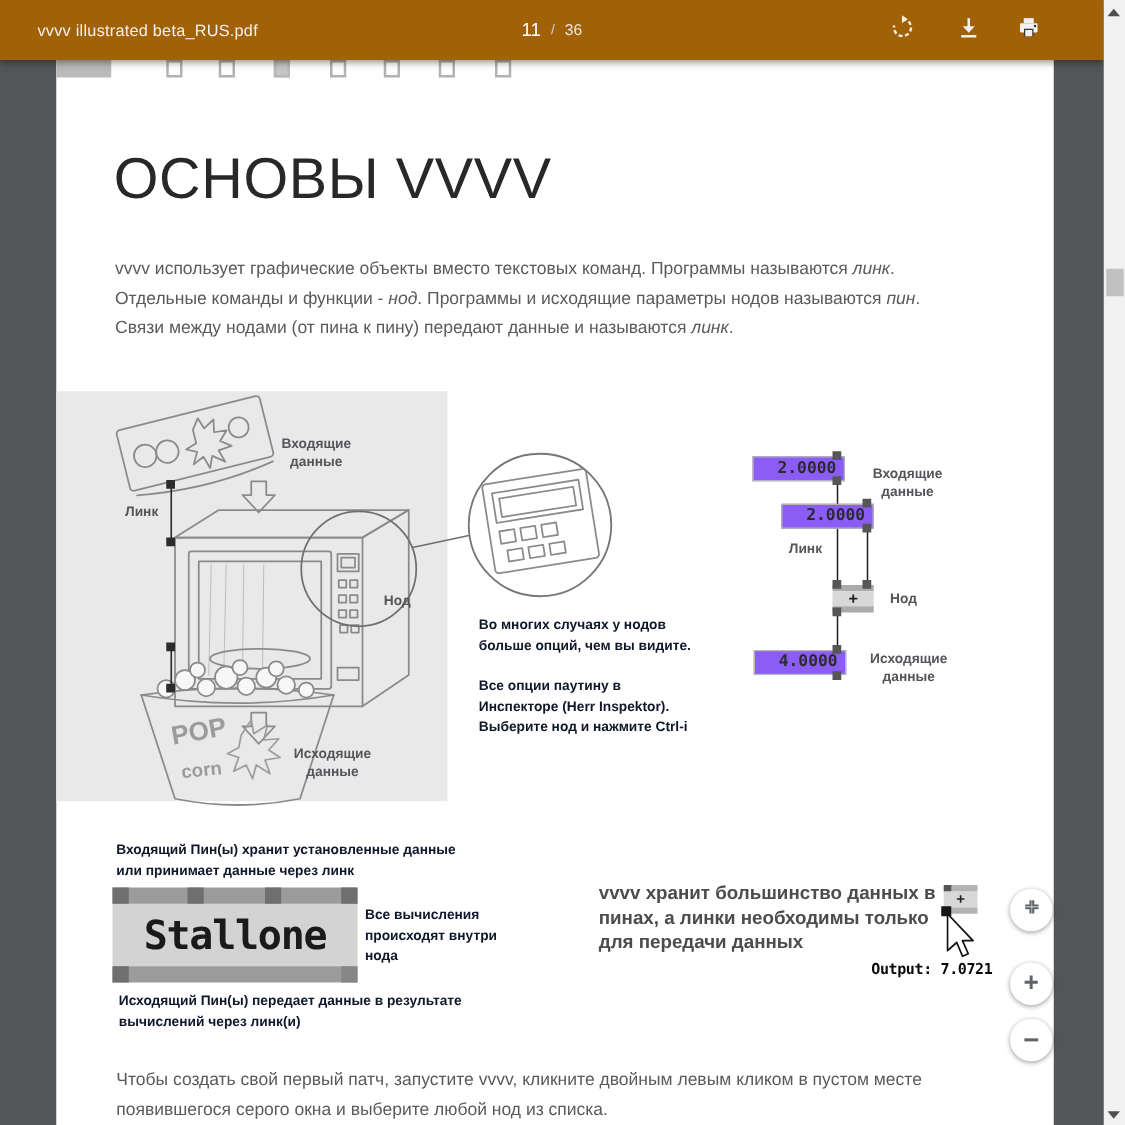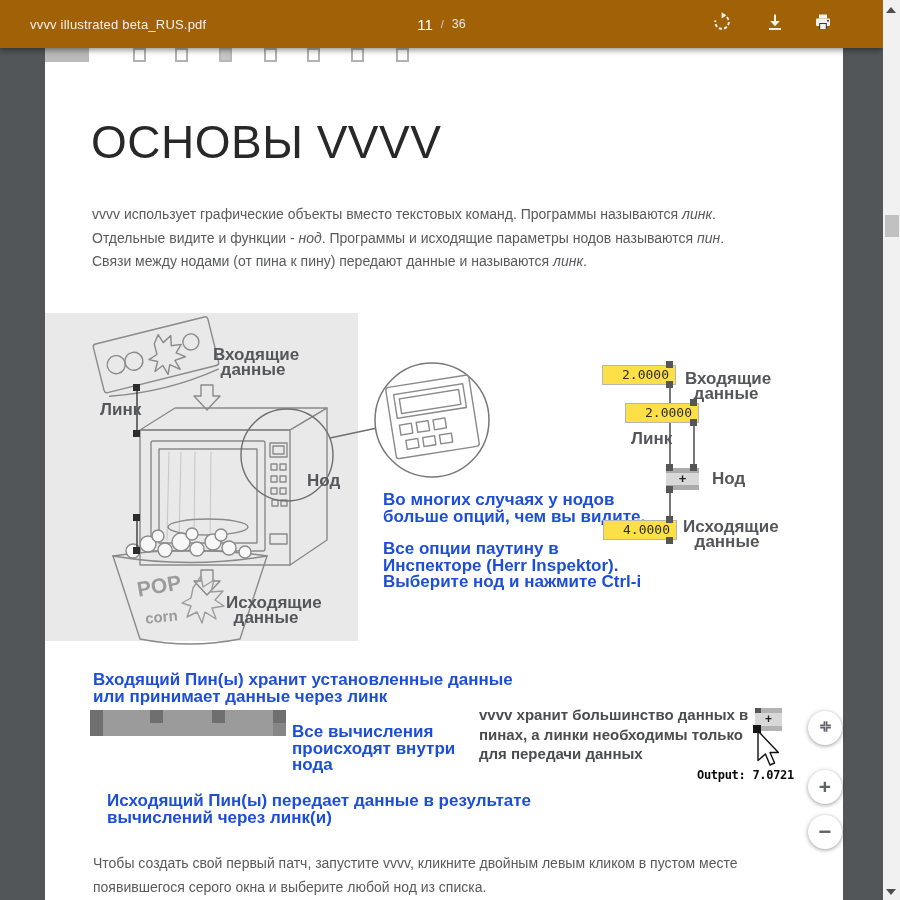--- a/index.html
+++ b/index.html
@@ -48,28 +48,28 @@
 
   .title{position:absolute;left:46px;top:68px;font-size:46px;line-height:52px;
          color:#282828;letter-spacing:.5px}
   .body-text{font-size:14px;line-height:23.5px;color:#595a5c}
   .body-text em{font-style:italic}
   .intro{position:absolute;left:47px;top:155px;width:710px}
   .footer{position:absolute;left:48px;top:804px;width:730px}
 
   .gray-panel{position:absolute;left:0;top:265px;width:313px;height:328px;background:#e9e9e9}
 
-  .sketch-label{position:absolute;font-size:17px;font-weight:bold;color:#55565a;
+  .sketch-label{position:absolute;font-size:11px;font-weight:bold;color:#55565a;
                 line-height:14.5px;text-align:center;white-space:pre-line}
-  .bold-note{font-size:17px;line-height:16.5px;font-weight:bold;color:#1d4ed8;white-space:pre-line}
+  .bold-note{font-size:11px;line-height:16.5px;font-weight:bold;color:#0f172a;white-space:pre-line}
   .big-note{position:absolute;left:434px;top:657px;width:300px;font-size:15px;line-height:19.5px;
             font-weight:bold;color:#4b4c4e;white-space:pre-line}
 
-  .iobox{position:absolute;width:74px;height:20px;background:#fde047;border:1px solid #b5b5b5;
-         box-sizing:border-box;font-family:"DejaVu Sans Mono",monospace;font-weight:normal;
+  .iobox{position:absolute;width:74px;height:20px;background:#8b5cf6;border:1px solid #b5b5b5;
+         box-sizing:border-box;font-family:"DejaVu Sans Mono",monospace;font-weight:bold;
          font-size:13px;color:#2b2b2b;text-align:right;padding-right:6px;line-height:18px}
   .pin{position:absolute;width:7px;height:7px;background:#565656}
   .opnode{position:absolute;width:33px;height:22px}
   .opnode .bar{height:5px;background:#ababab}
   .opnode .mid{height:12px;background:#d8d8d8;text-align:center;font-size:13px;font-weight:bold;
                color:#222;line-height:11px}
 
   .stallone{position:absolute;left:45px;top:662px;width:196px;height:76px}
   .st-bar{position:relative;height:13px;background:#9b9b9b}
   .st-mid{height:50px;background:#d3d3d3;display:flex;align-items:center;justify-content:center;
@@ -135,21 +135,21 @@
     <div class="rem-sq" style="left:219px"></div>
     <div class="rem-sq" style="left:262px"></div>
     <div class="rem-sq" style="left:306px"></div>
     <div class="rem-sq" style="left:351px"></div>
   </div>
 
   <div class="title">ОСНОВЫ VVVV</div>
 
   <div class="intro body-text">
     <div><span>vvvv использует графические объекты вместо текстовых команд. Программы называются </span><em>линк</em><span>.</span></div>
-    <div><span>Отдельные видите и функции - </span><em>нод</em><span>. Программы и исходящие параметры нодов называются </span><em>пин</em><span>.</span></div>
+    <div><span>Отдельные команды и функции - </span><em>нод</em><span>. Программы и исходящие параметры нодов называются </span><em>пин</em><span>.</span></div>
     <div><span>Связи между нодами (от пина к пину) передают данные и называются </span><em>линк</em><span>.</span></div>
   </div>
 
   <div class="gray-panel"></div>
 
   <svg class="abs" style="left:0;top:0" width="795" height="852" viewBox="0 0 795 852">
     <g fill="none" stroke="#8a8a8a" stroke-width="1.4" stroke-linecap="round" stroke-linejoin="round">
 
       <g transform="rotate(-14 110 307)">
         <rect x="52" y="282" width="118" height="50" rx="3"></rect>
@@ -287,31 +287,32 @@
   <div class="bold-note abs" style="left:48px;top:624px">Входящий Пин(ы) хранит установленные данные
 или принимает данные через линк</div>
 
   <div class="stallone">
     <div class="st-bar">
       <div class="st-pin" style="left:0"></div>
         <div class="st-pin" style="left:60px"></div>
       <div class="st-pin" style="left:122px"></div>
         <div class="st-pin" style="left:183px"></div>
     </div>
+    <div class="st-mid">Stallone</div>
     <div class="st-bar">
       <div class="st-pin" style="left:0"></div>
         <div class="st-pin" style="left:183px;background:#868686"></div>
     </div>
   </div>
 
   <div class="bold-note abs" style="left:247px;top:676px">Все вычисления
 происходят внутри
 нода</div>
 
-  <div class="bold-note abs" style="left:62px;top:745px">Исходящий Пин(ы) передает данные в результате
+  <div class="bold-note abs" style="left:50px;top:745px">Исходящий Пин(ы) передает данные в результате
 вычислений через линк(и)</div>
 
   <div class="big-note">vvvv хранит большинство данных в
 пинах, а линки необходимы только
 для передачи данных</div>
 
   <div class="mini-node">
     <div class="bar">
         <div style="position:absolute;left:0;top:0;width:6px;height:5px;background:#555"></div>
       </div>

